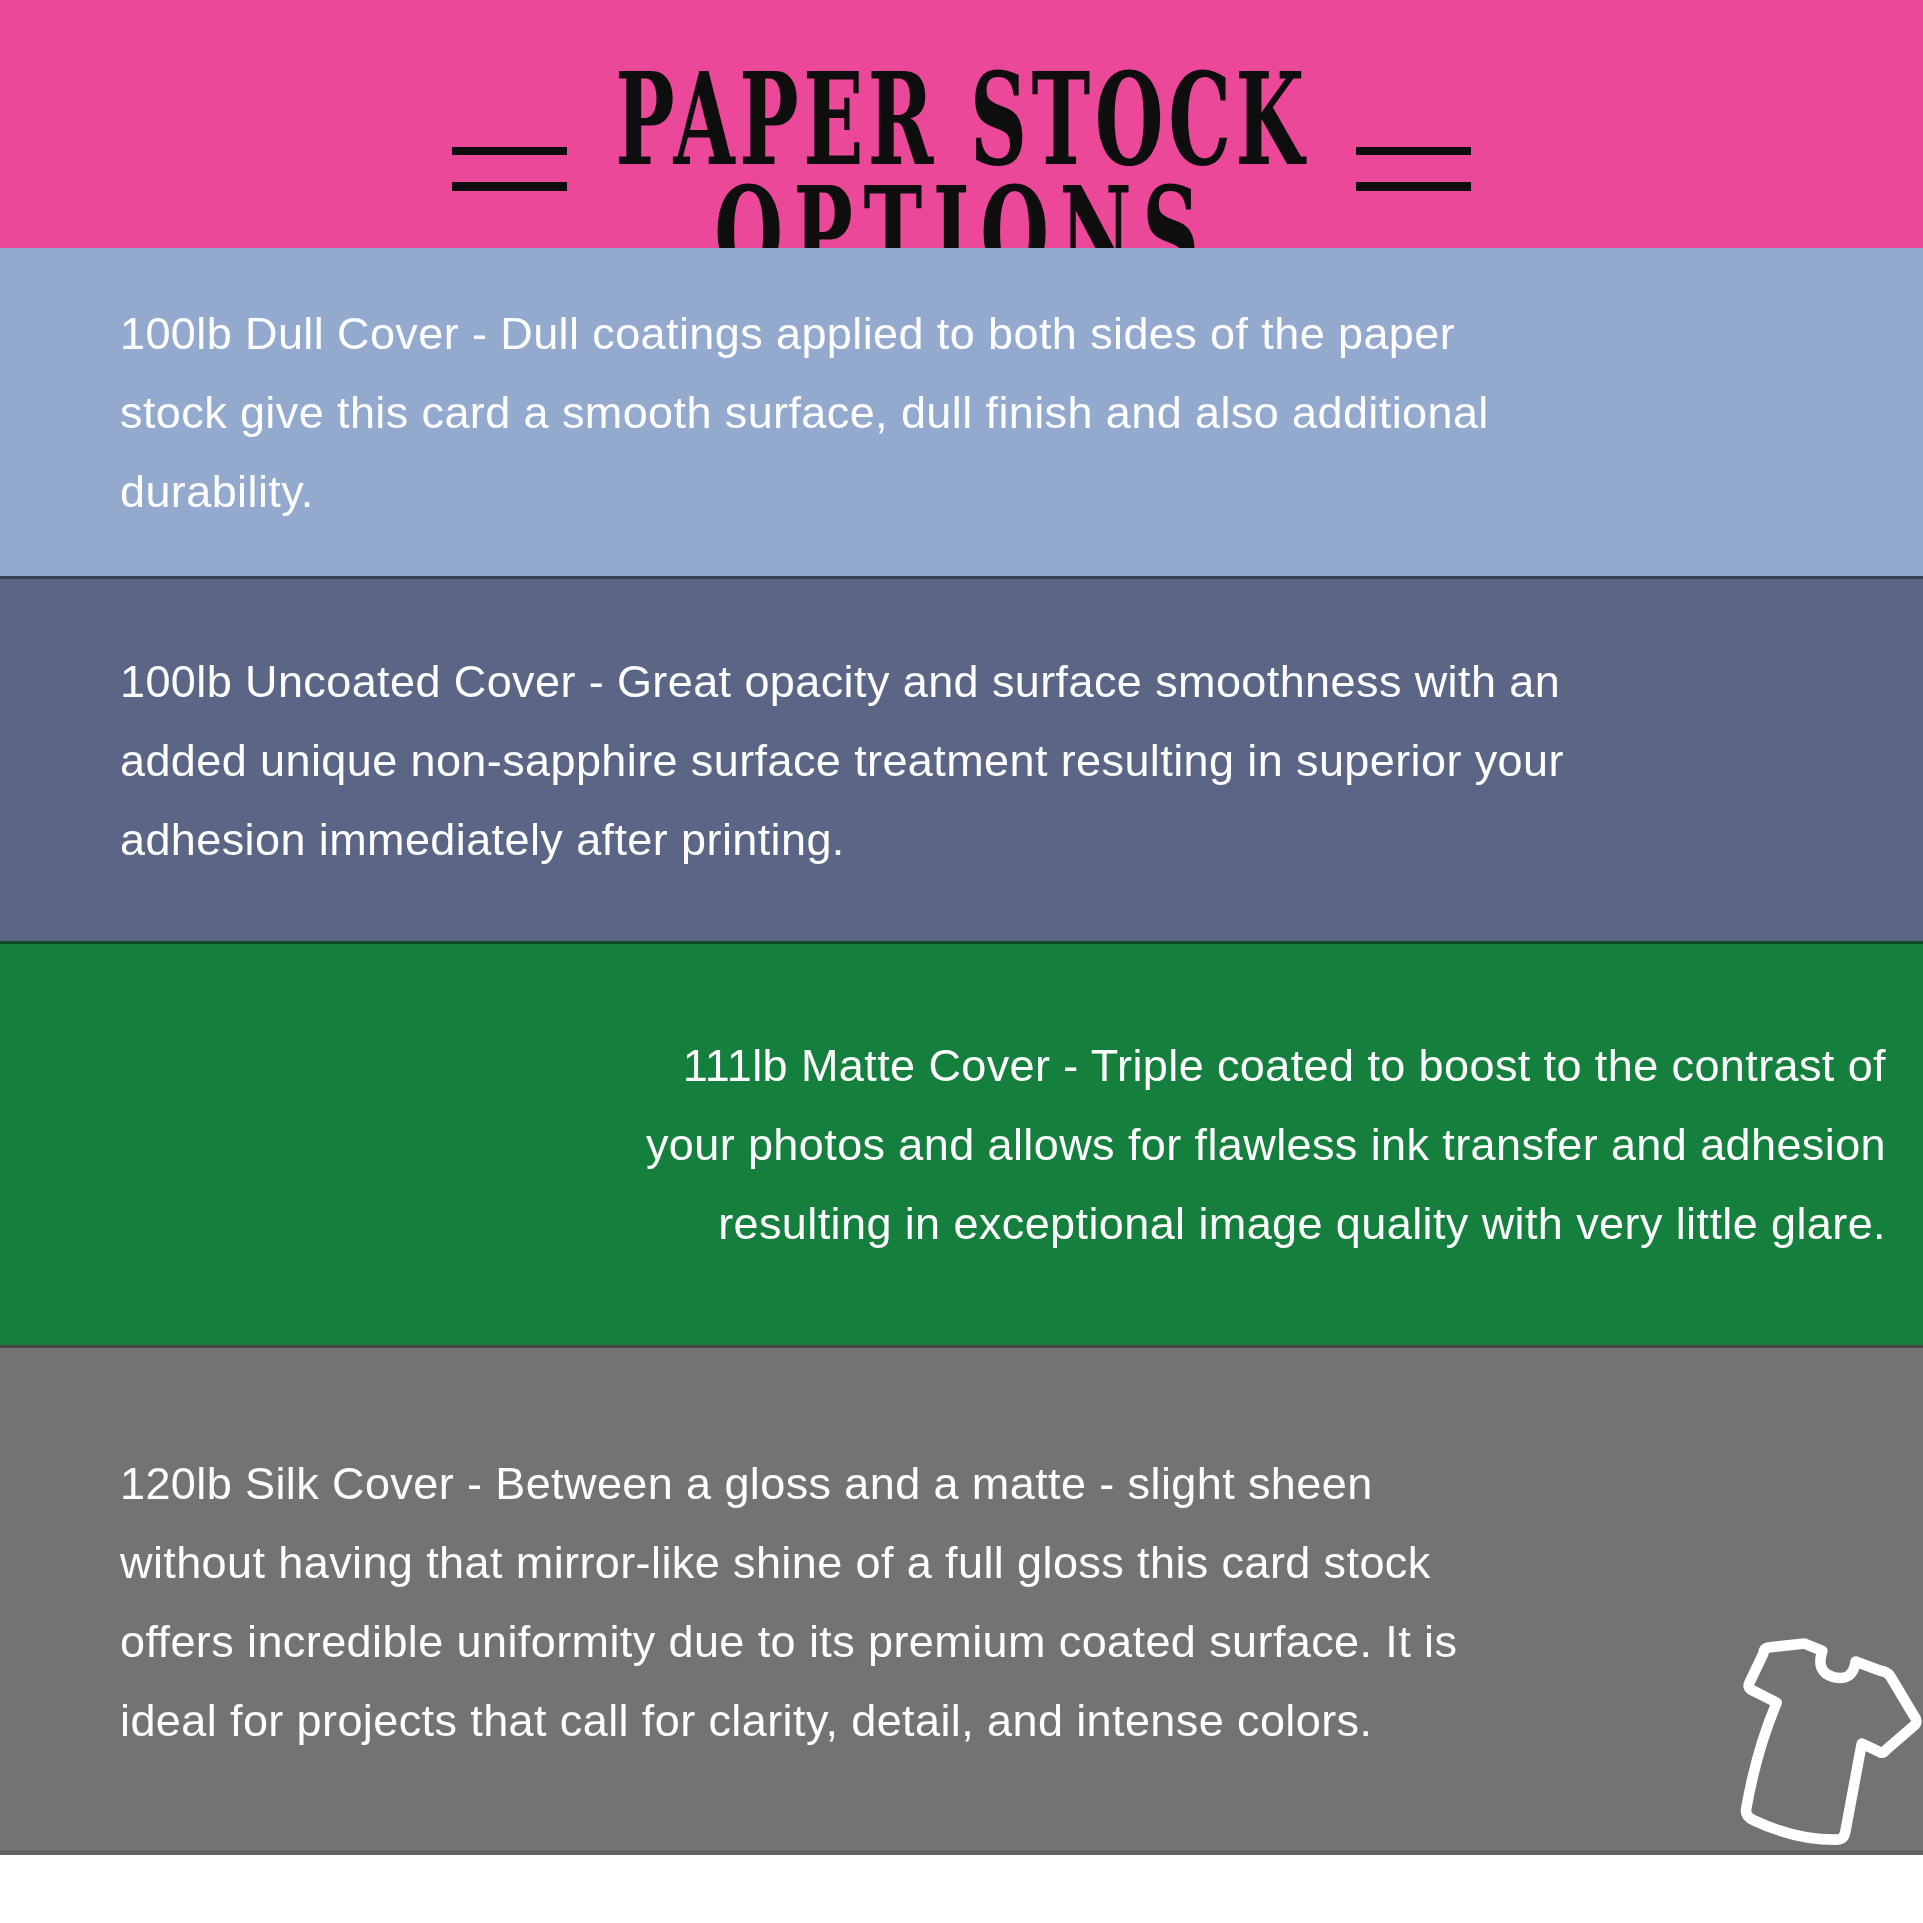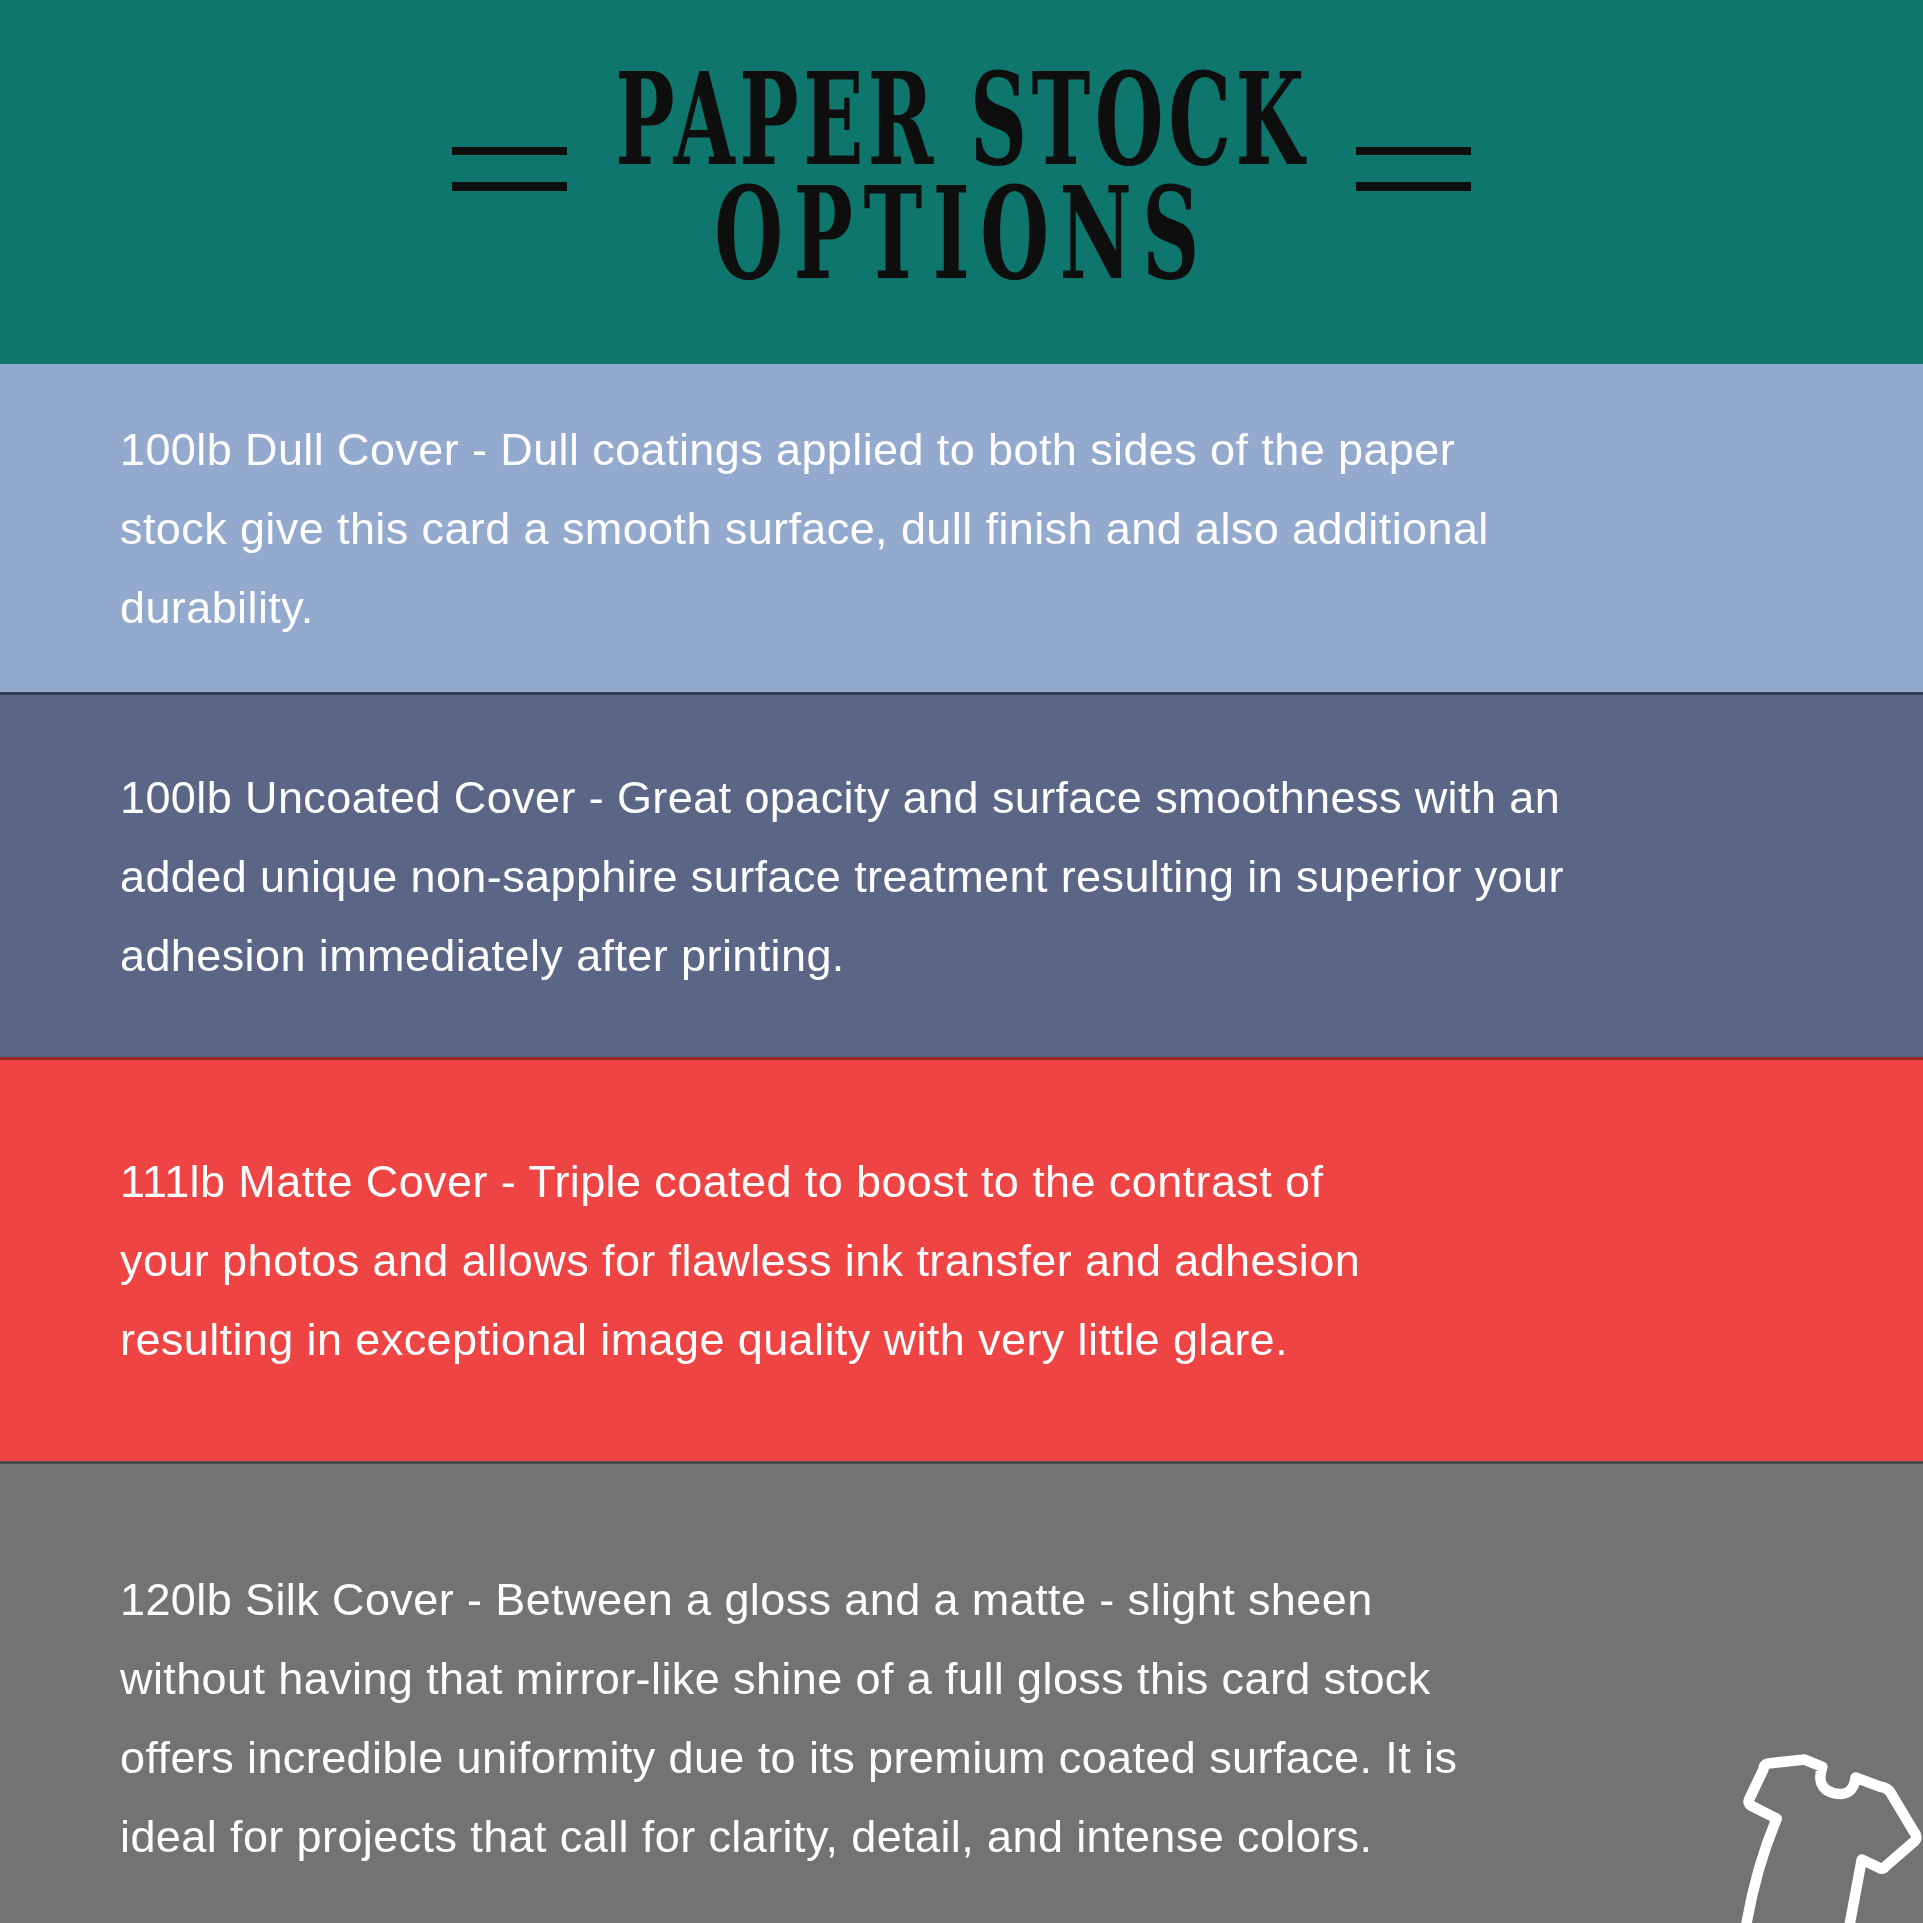--- a/index.html
+++ b/index.html
@@ -11,22 +11,22 @@
   .page {
     position: relative;
     width: 1924px; height: 1924px;
     overflow: hidden;
     background: #ffffff;
   }
 
   
   .header {
     position: relative;
-    height: 364px;
-    background: #0f766e;
+    height: 248px;
+    background: #ec4899;
   }
   .title {
     position: absolute;
     left: 50%;
     top: 55px;
     transform: translateX(-50%);
     text-align: center;
     font-family: "DejaVu Serif", serif;
     font-weight: 700;
     color: #0e0e0e;
@@ -131,21 +131,21 @@
 stock give this card a smooth surface, dull finish and also additional
 durability.</p>
   </section>
 
   <section class="band band-2" style="background-color: rgb(91, 101, 133);">
     <p class="band-text">100lb Uncoated Cover - Great opacity and surface smoothness with an
 added unique non-sapphire surface treatment resulting in superior your
 adhesion immediately after printing.</p>
   </section>
 
-  <section class="band band-3" style="background-color: #ef4444;">
+  <section class="band band-3" style="background-color: #15803d; text-align: right;">
     <p class="band-text">111lb Matte Cover - Triple coated to boost to the contrast of
 your photos and allows for flawless ink transfer and adhesion
 resulting in exceptional image quality with very little glare.</p>
   </section>
 
   <section class="band band-4" style="background-color: #737373;">
     <p class="band-text">120lb Silk Cover - Between a gloss and a matte - slight sheen
 without having that mirror-like shine of a full gloss this card stock
 offers incredible uniformity due to its premium coated surface. It is
 ideal for projects that call for clarity, detail, and intense colors.</p>

